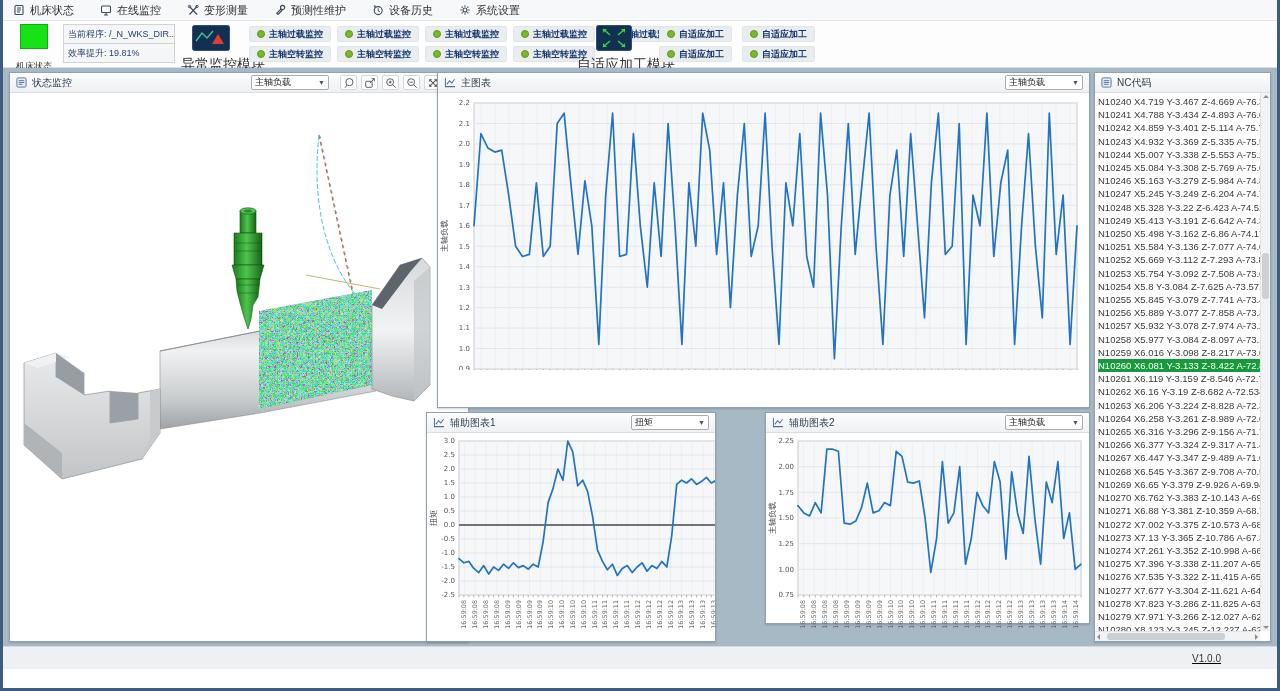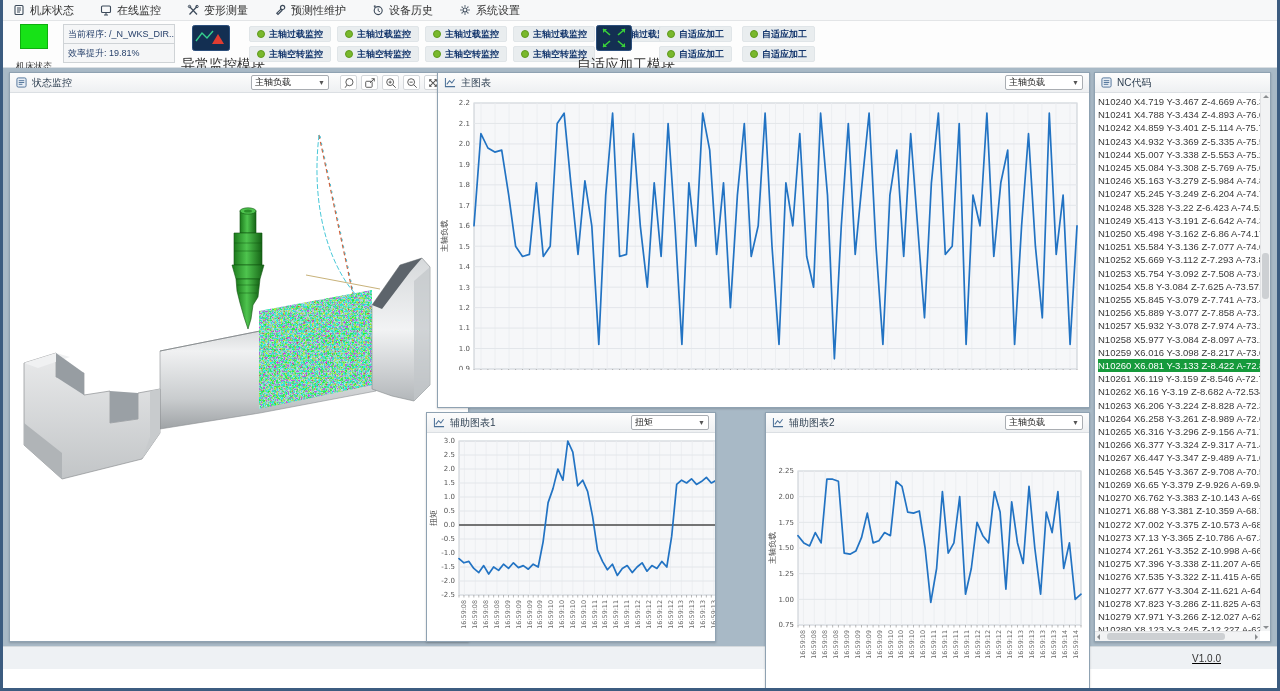--- a/index.html
+++ b/index.html
@@ -41,21 +41,21 @@
   
   .main{position:relative;height:578px;background:#a8b9c6;}
   .panel{position:absolute;background:#fff;border:1px solid #8fa2b2;box-shadow:0 1px 2px rgba(0,0,0,.18);}
   .phead{height:20px;background:linear-gradient(#fdfdfd,#eef0f2);border-bottom:1px solid #dbdfe3;
          display:flex;align-items:center;padding:0 6px;gap:5px;}
   .phead .ptitle{font-size:10px;color:#2c3e50;white-space:nowrap;}
   .pbody{position:relative;overflow:hidden;}
   .p-left{left:6px;top:4px;width:460px;height:570px;}
   .p-chart{left:434px;top:4px;width:653px;height:336px;}
   .p-aux1{left:423px;top:344px;width:290px;height:230px;}
-  .p-aux2{left:762px;top:344px;width:325px;height:280px;}
+  .p-aux2{left:762px;top:344px;width:325px;height:212px;}
   .p-nc{left:1091px;top:4px;width:177px;height:570px;}
   
   .dd{display:flex;align-items:center;height:15px;background:#fff;border:1px solid #a9adb2;border-radius:2px;
       font-size:9px;color:#222;padding:0 3px;min-width:78px;justify-content:space-between;cursor:default;}
   .dd .car{font-size:7px;color:#555;margin-left:6px;}
   .toolbtns{display:flex;align-items:center;gap:4px;margin-left:6px;}
   .tbtn{width:17px;height:15px;border:1px solid #d4d7da;border-radius:2px;background:#fff;display:flex;align-items:center;justify-content:center;cursor:default;}
   .tcount{font-size:9px;color:#333;}
   .mlauto{margin-left:auto;}
   
@@ -730,21 +730,21 @@
         <svg width="12" height="11" viewBox="0 0 13 12">
             <path d="M1.5 1v9.5H12" stroke="#4a6f96" fill="none" stroke-width="1.1"></path>
             <polyline points="3,8 6,4 8.5,6.5 11.5,2.5" stroke="#4a6f96" fill="none" stroke-width="1.1"></polyline>
           </svg>
         <span class="ptitle">辅助图表2</span>
         <div class="dd mlauto">
           <span>主轴负载</span>
             <span class="car">▼</span>
         </div>
       </div>
-      <div class="pbody chartbody" id="chart-aux2" style="height:208px;margin-top:30px;"><svg width="323" height="208">
+      <div class="pbody chartbody" id="chart-aux2" style="height:208px;"><svg width="323" height="208">
             <rect x="32" y="8" width="283" height="154" fill="#f6f7f9" stroke="#c6ccd2" stroke-width="1"></rect>
             <line x1="37.44230769230769" y1="8" x2="37.44230769230769" y2="162" stroke="#eceef1" stroke-width="1"></line>
             <text x="39.44230769230769" y="167" font-size="6.4" fill="#6a6a6a" text-anchor="end" transform="rotate(-90 39.44230769230769 167)" font-family="&quot;DejaVu Sans&quot;,sans-serif">16:59:08</text>
             <line x1="48.32692307692308" y1="8" x2="48.32692307692308" y2="162" stroke="#eceef1" stroke-width="1"></line>
             <text x="50.32692307692308" y="167" font-size="6.4" fill="#6a6a6a" text-anchor="end" transform="rotate(-90 50.32692307692308 167)" font-family="&quot;DejaVu Sans&quot;,sans-serif">16:59:08</text>
             <line x1="59.21153846153846" y1="8" x2="59.21153846153846" y2="162" stroke="#eceef1" stroke-width="1"></line>
             <text x="61.21153846153846" y="167" font-size="6.4" fill="#6a6a6a" text-anchor="end" transform="rotate(-90 61.21153846153846 167)" font-family="&quot;DejaVu Sans&quot;,sans-serif">16:59:08</text>
             <line x1="70.09615384615384" y1="8" x2="70.09615384615384" y2="162" stroke="#eceef1" stroke-width="1"></line>
             <text x="72.09615384615384" y="167" font-size="6.4" fill="#6a6a6a" text-anchor="end" transform="rotate(-90 72.09615384615384 167)" font-family="&quot;DejaVu Sans&quot;,sans-serif">16:59:08</text>
             <line x1="80.98076923076923" y1="8" x2="80.98076923076923" y2="162" stroke="#eceef1" stroke-width="1"></line>

